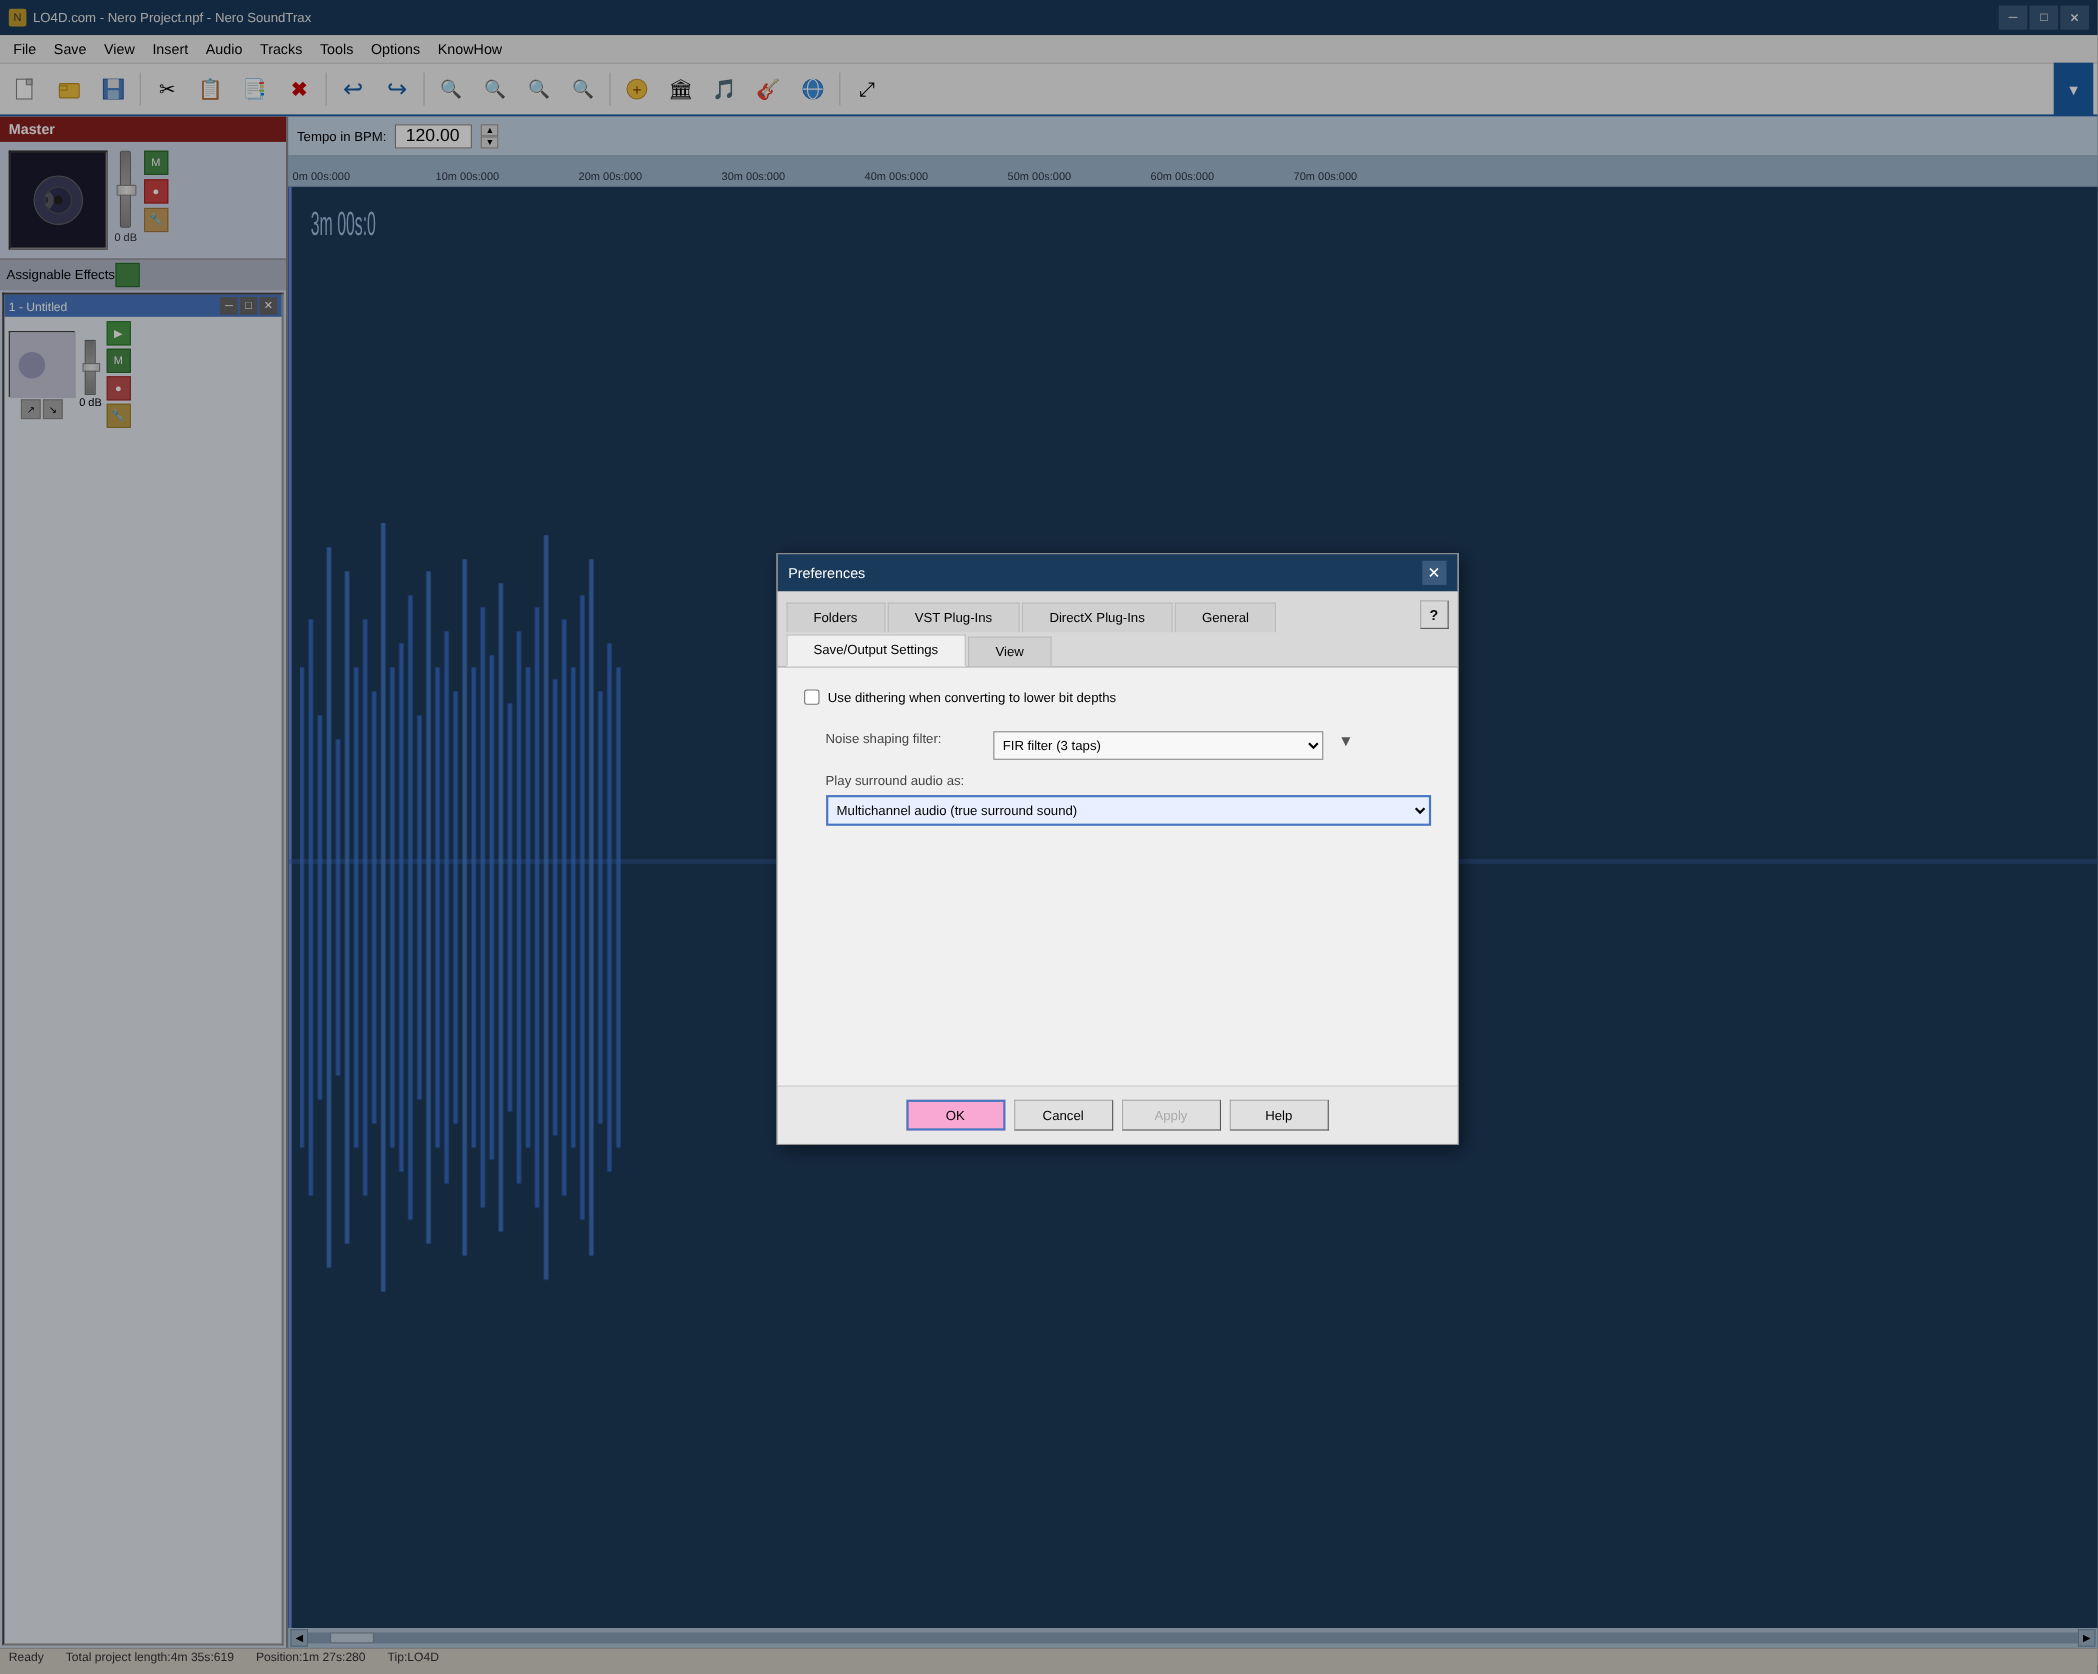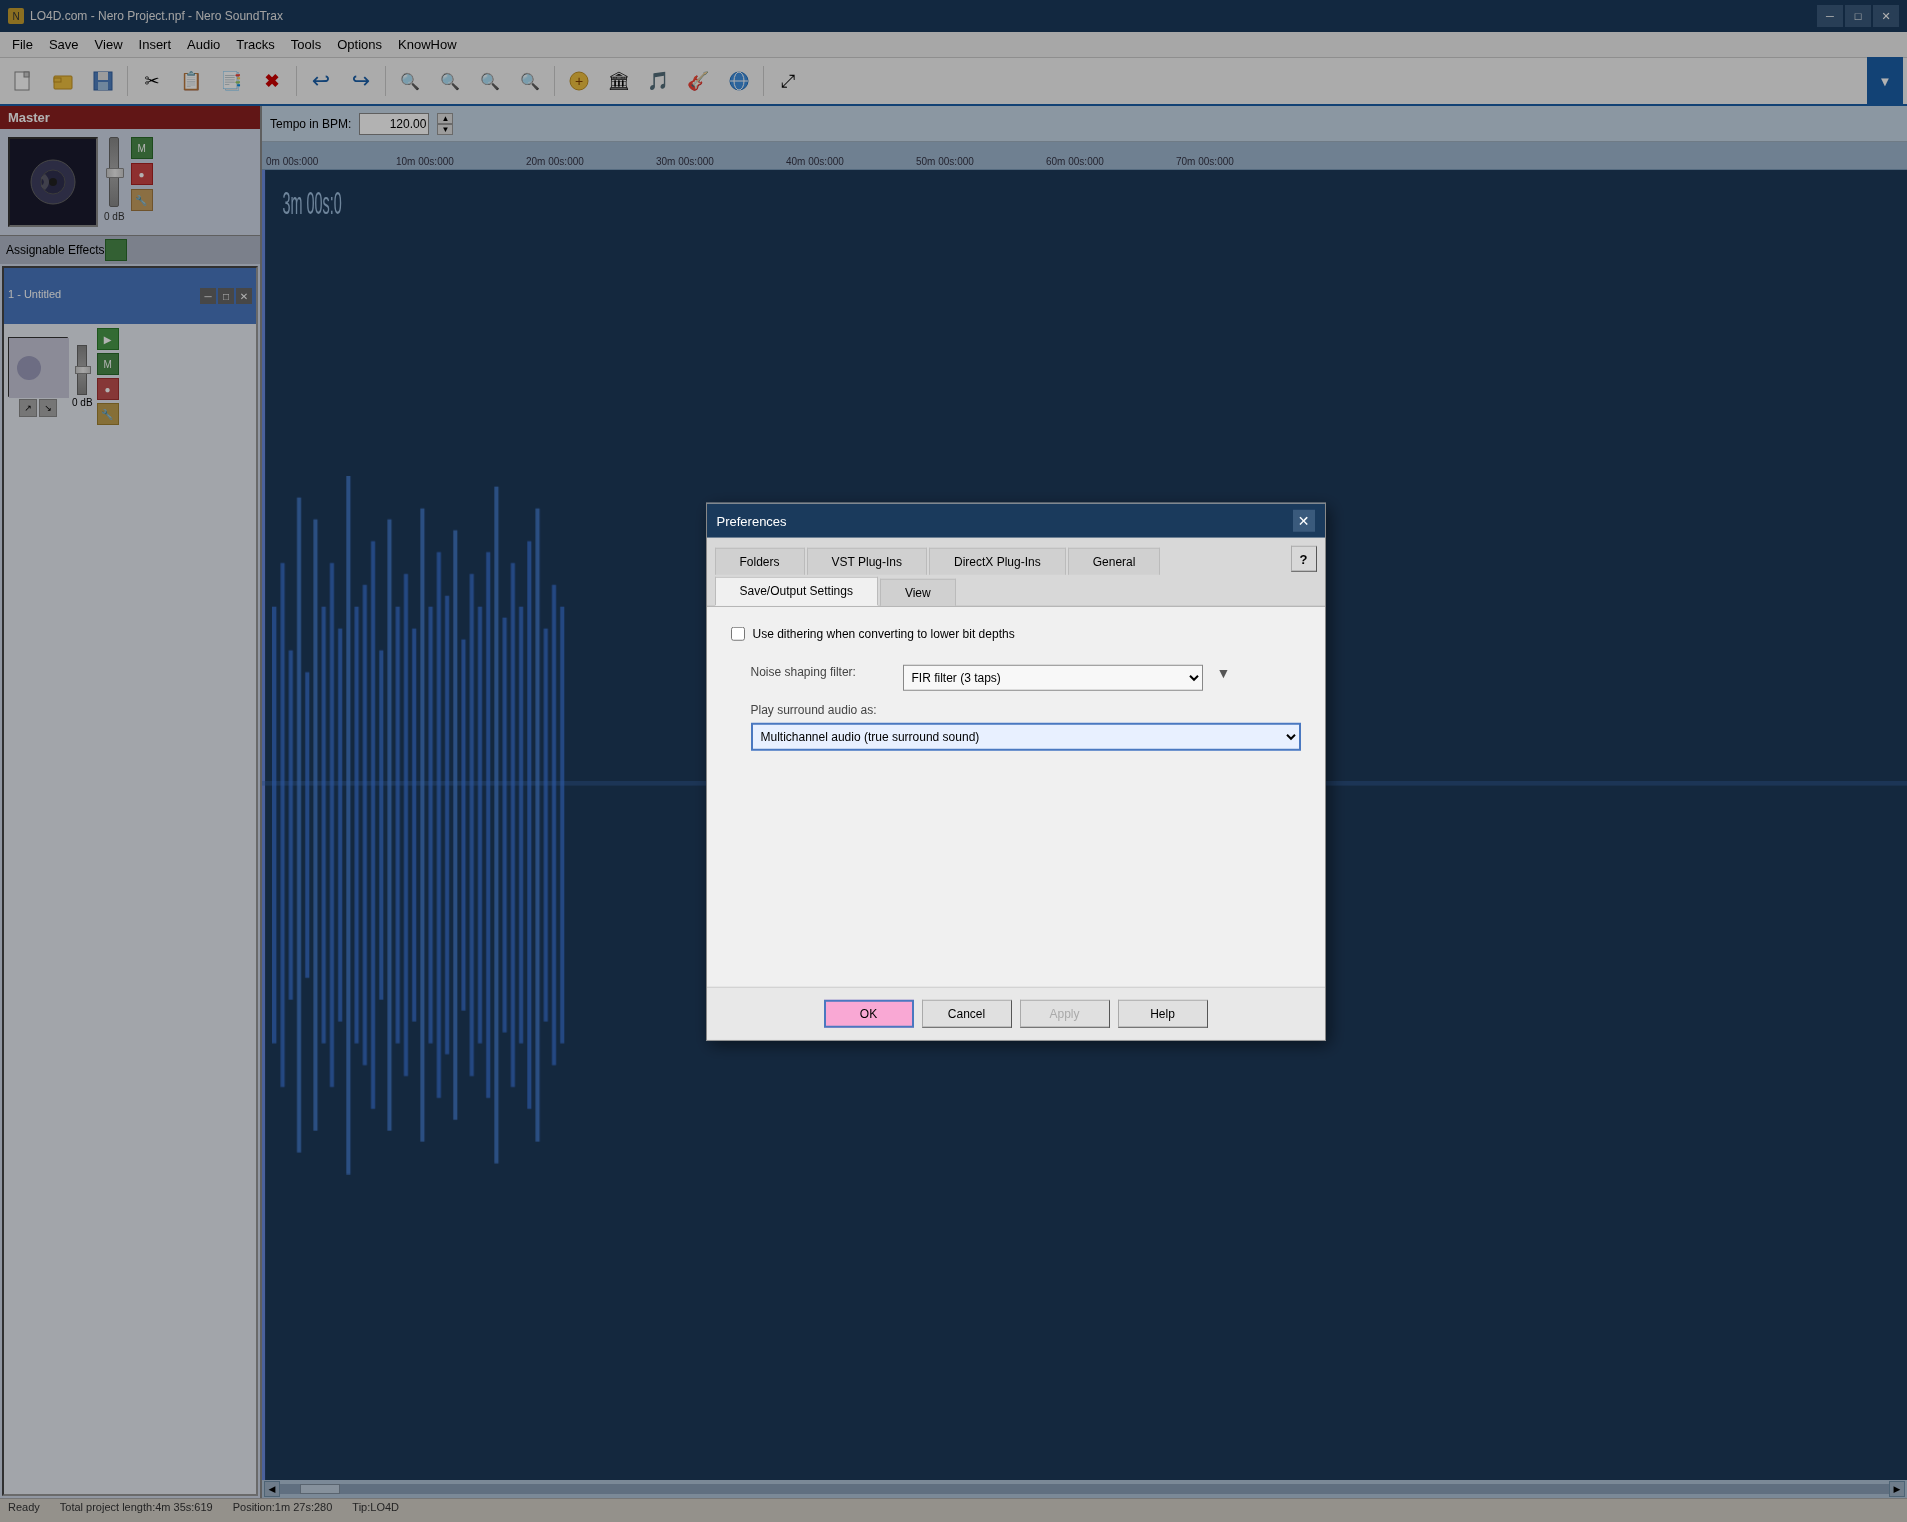--- a/index.html
+++ b/index.html
@@ -207,24 +207,24 @@
 
     .track-area {
       background: #e8ecf4;
       margin: 2px;
       border: 2px inset #999;
       flex: 1;
     }
     .track-header {
       background: #4a78c0;
       color: white;
-      padding: 20px 4px;
+      padding: 2px 4px;
       font-size: 11px;
       display: flex;
-      align-items: flex-start;
+      align-items: flex-end;
       justify-content: space-between;
       gap: 43px;
     }
     .track-controls-row {
       display: flex;
       align-items: center;
       gap: 4px;
       padding: 4px;
     }
     .track-preview {
@@ -295,23 +295,23 @@
       border-bottom: 1px solid #a0b0c0;
     }
     .tempo-label {
       font-size: 12px;
     }
     .tempo-input {
       width: 70px;
       height: 22px;
       border: 1px solid #888;
       background: white;
-      text-align: right;
+      text-align: center;
       padding-right: 2px;
-      font-size: 12px;
+      font-size: 16px;
     }
     .tempo-spinner {
       display: flex;
       flex-direction: column;
     }
     .spinner-btn {
       width: 16px;
       height: 11px;
       background: #e0e0e0;
       border: 1px solid #999;

